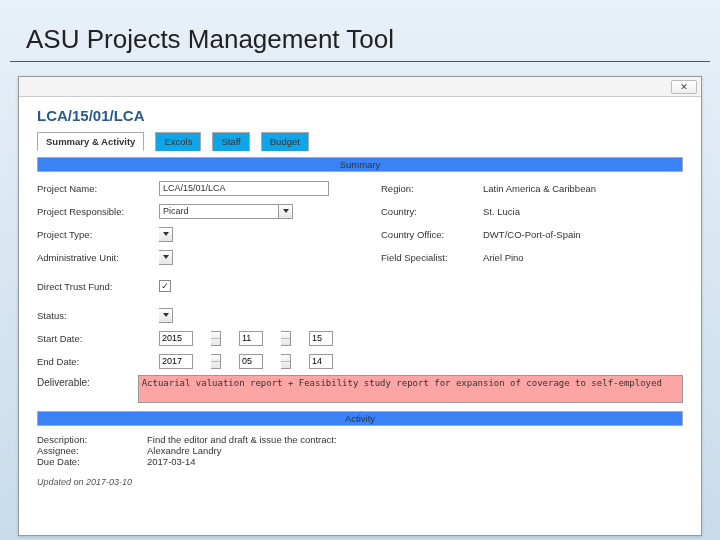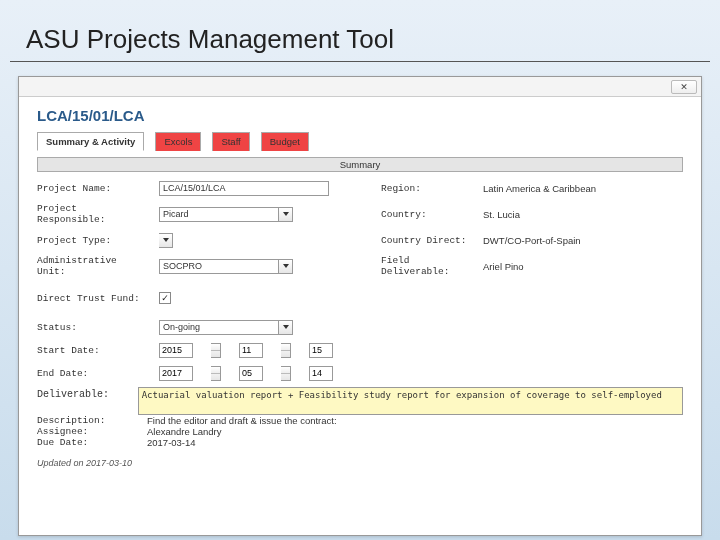--- a/index.html
+++ b/index.html
@@ -55,49 +55,49 @@
   .tabs {
     display: flex;
     gap: 12px;
     margin-bottom: 6px;
     font-size: 9.5px;
   }
   .tab {
     padding: 3px 8px;
     border: 1px solid #aaa;
     border-bottom: none;
-    background: #ef4444;
+    background: #0ea5e9;
     cursor: pointer;
     margin-right: -1px;
   }
   .tab.active {
     background: #fff;
     font-weight: bold;
     border-bottom: 1px solid #fff;
     position: relative;
     z-index: 2;
   }
   .section-bar {
     border: 1px solid #aaa;
     text-align: center;
     font-size: 9.5px;
     padding: 1px 0;
     margin: 6px 0 8px 0;
-    background: #e5e5e5;
+    background: #3b82f6;
   }
   .form-grid {
     display: grid;
     grid-template-columns: 110px 210px 90px 160px;
     column-gap: 12px;
     row-gap: 7px;
     align-items: center;
     font-size: 9.5px;
     color: #333;
   }
-  .label { color: #333; font-family: Liberation Mono, monospace; }
+  .label { color: #333; }
   .field {
     display: flex; align-items: center;
     height: 16px;
   }
   .textinput {
     border: 1px solid #999;
     height: 15px;
     padding: 0 3px;
     font-size: 9px;
     width: 120px;
@@ -158,21 +158,21 @@
     background:
       linear-gradient(#fff,#eee);
   }
   .ta {
     border: 1px solid #999;
     width: 100%;
     height: 28px;
     font-size: 9px;
     padding: 2px 3px;
     resize: none;
-    background: #fef9c3;
+    background: #fca5a5;
     color: #333;
   }
   .deliverable-row { display: flex; align-items: flex-start; gap: 8px; margin-top: 6px; }
   .deliverable-row .label { width: 110px; padding-top: 2px; }
   .activity-grid {
     display: grid;
     grid-template-columns: 110px 1fr;
     font-size: 9.5px;
   }
   .updated {
@@ -218,41 +218,39 @@
         <input class="textinput" value="Picard" style="">
         <div class="dropdown-btn"></div>
       </div>
       <div class="label">Country:</div>
       <div class="val">St. Lucia</div>
 
       <div class="label">Project Type:</div>
       <div class="field">
         <div class="dropdown-btn"></div>
       </div>
-      <div class="label">Country Direct:</div>
+      <div class="label">Country Office:</div>
       <div class="val">DWT/CO-Port-of-Spain</div>
 
       <div class="label">Administrative Unit:</div>
       <div class="field">
-        <input class="textinput" value="SOCPRO" style="">
-        <div class="dropdown-btn"></div>
-      </div>
-      <div class="label">Field Deliverable:</div>
+        <div class="dropdown-btn"></div>
+      </div>
+      <div class="label">Field Specialist:</div>
       <div class="val">Ariel Pino</div>
 
       <div class="label" style="margin-top:6px">Direct Trust Fund:</div>
       <div class="field" style="margin-top:6px">
         <span class="checkbox checked"></span>
       </div>
       <div></div>
         <div></div>
 
       <div class="label" style="margin-top:6px">Status:</div>
       <div class="field" style="margin-top:6px">
-        <input class="textinput" value="On-going" style="">
         <div class="dropdown-btn"></div>
       </div>
       <div></div>
         <div></div>
 
       <div class="label">Start Date:</div>
       <div class="field date-group">
         <input class="date-part" value="2015" style="">
           <div class="spin"></div>
         <input class="date-part small" value="11" style="">
@@ -272,20 +270,21 @@
       </div>
       <div></div>
         <div></div>
     </div>
 
     <div class="deliverable-row">
       <div class="label">Deliverable:</div>
       <textarea class="ta" style="">Actuarial valuation report + Feasibility study report for expansion of coverage to self-employed</textarea>
     </div>
 
+    <div class="section-bar" style="margin-top:8px">Activity</div>
 
     <div class="activity-grid">
       <div class="label">Description:</div>
       <div class="val">Find the editor and draft &amp; issue the contract:</div>
       <div class="label">Assignee:</div>
       <div class="val">Alexandre Landry</div>
       <div class="label">Due Date:</div>
       <div class="val">2017-03-14</div>
     </div>
 

